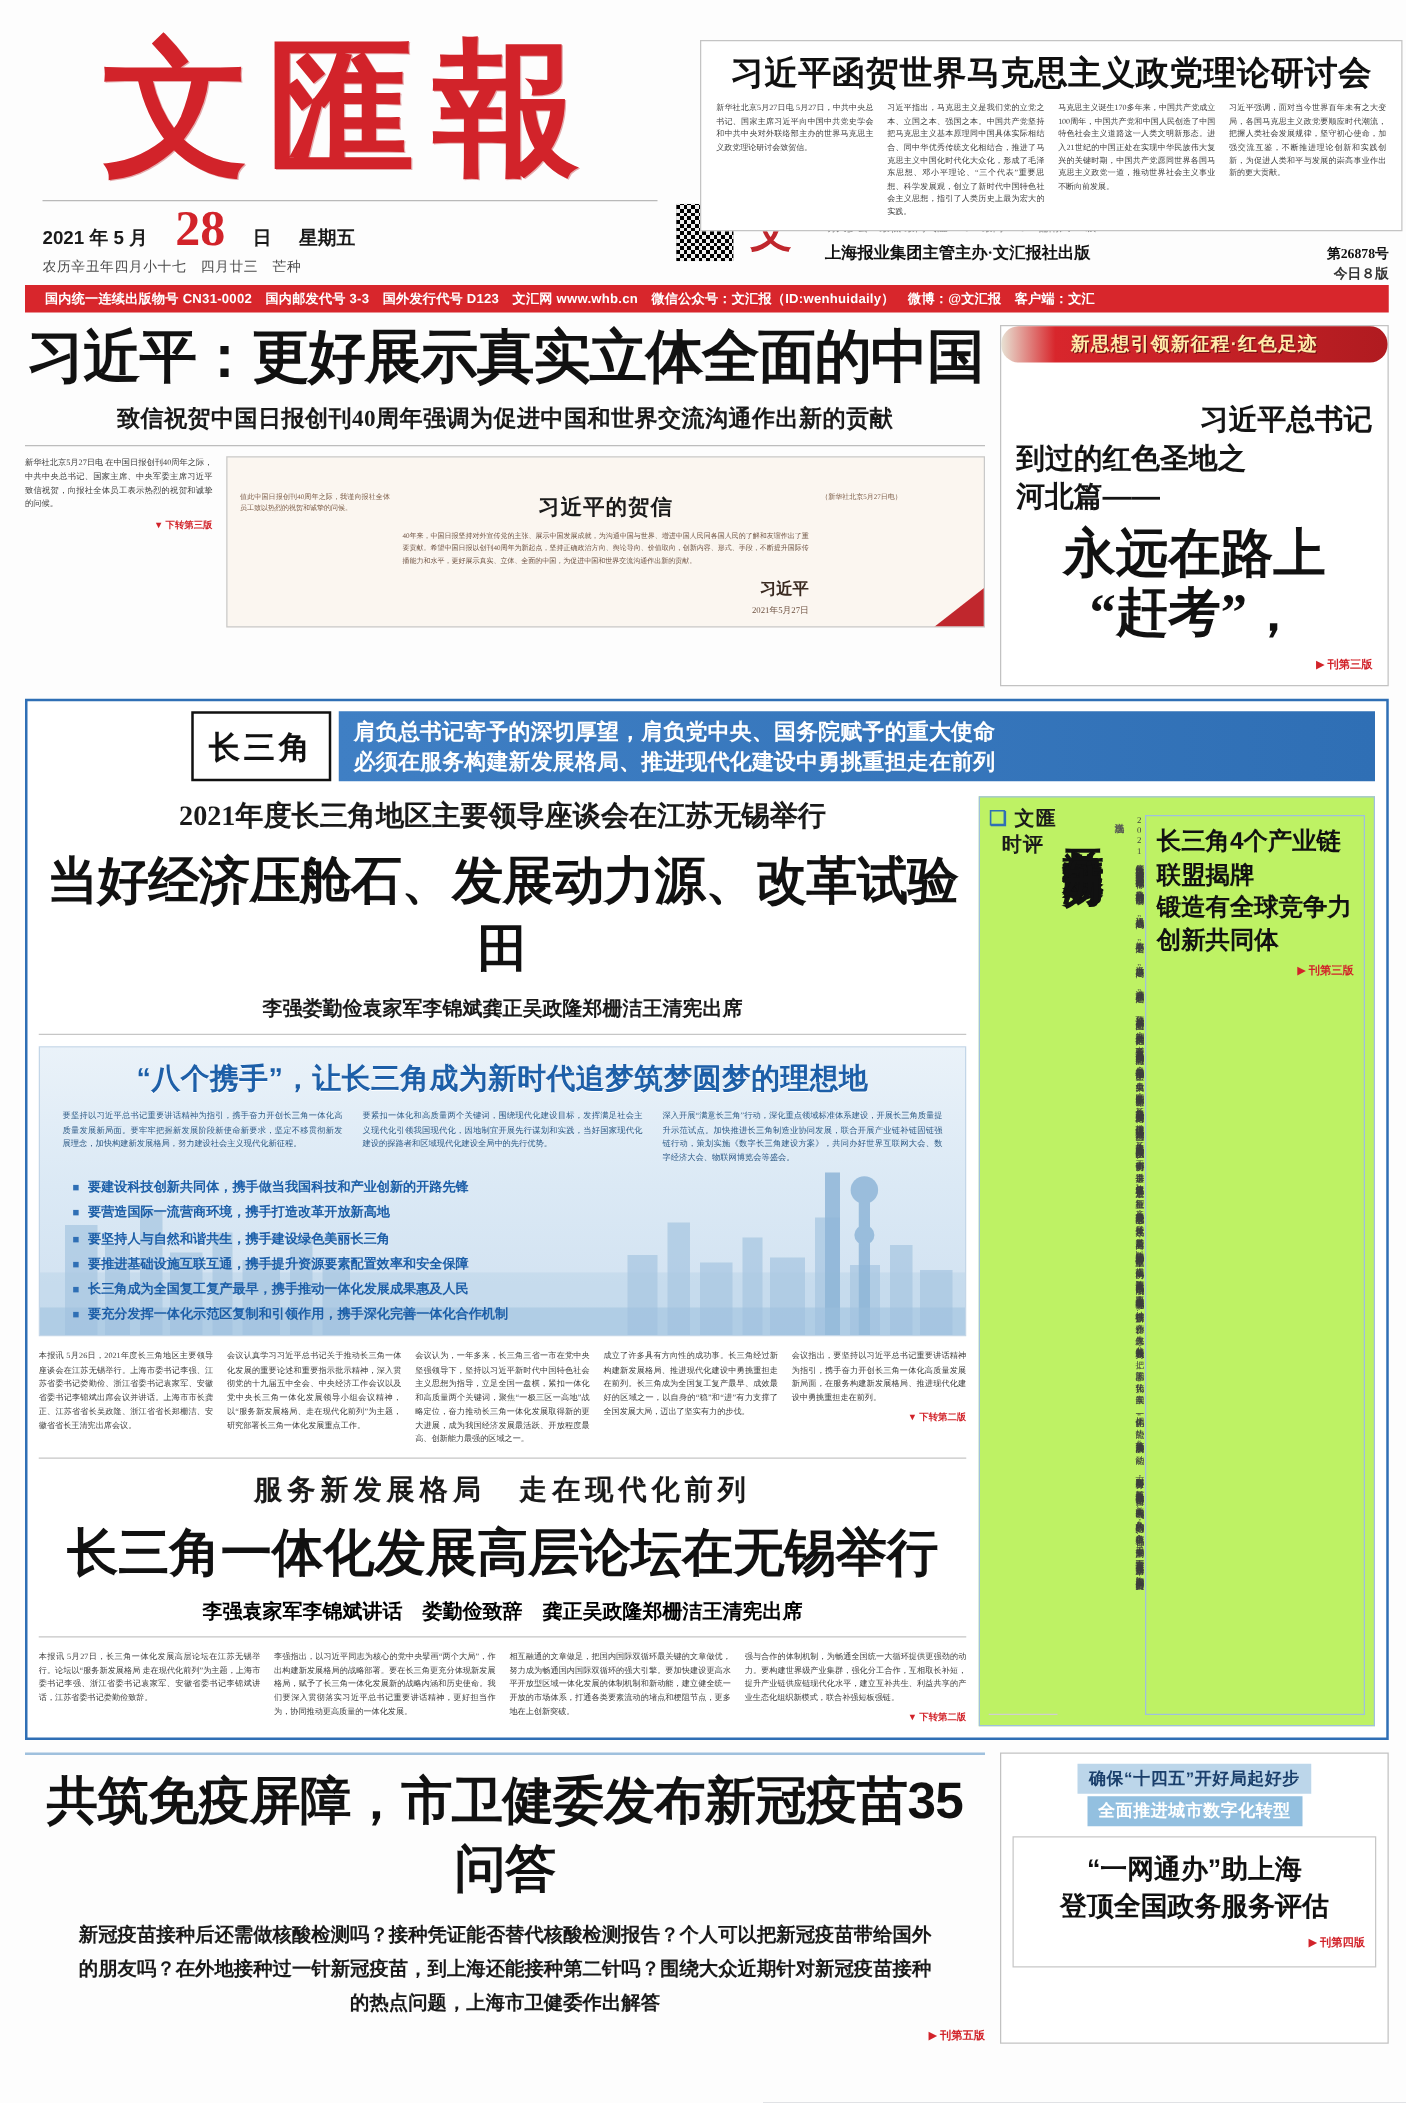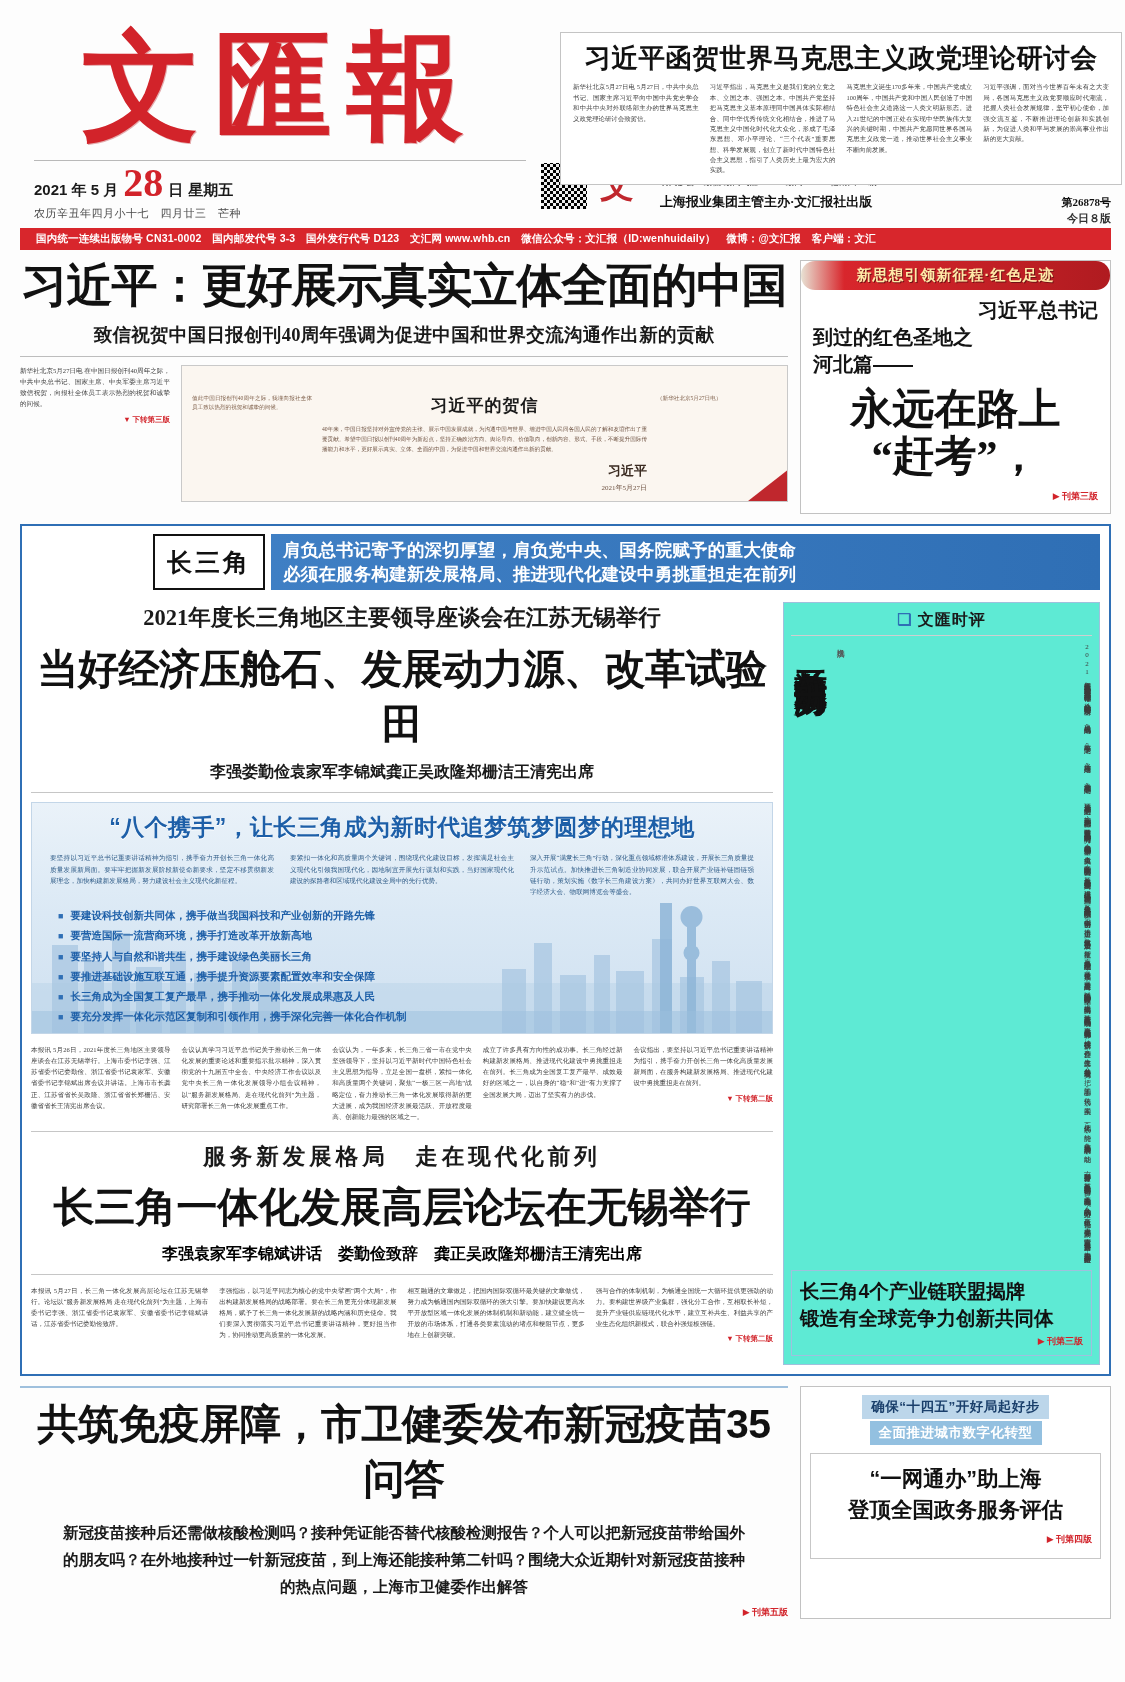--- a/index.html
+++ b/index.html
@@ -24,21 +24,21 @@
     font-size: 118px;
     color: #d2232a;
     letter-spacing: 14px;
     line-height: 1.12;
     padding-left: 62px;
     padding-top: 12px;
     text-shadow: 1px 1px 0 rgba(180,20,25,.35);
   }
   .mast-divider { border-top: 1px solid #b9b9b9; margin: 6px 14px 0 14px; }
   .mast-dateline {
-    display: flex; align-items: flex-end; gap: 5px;
+    display: flex; align-items: flex-end; gap: 22px;
     padding: 5px 0 0 14px;
     font-size: 15px; font-weight: bold; color: #1a1a1a;
     font-family: "Liberation Sans", sans-serif;
   }
   .big-day {
     font-size: 40px; color: #d2232a; font-weight: bold;
     line-height: .85; font-family: "Liberation Serif", serif;
   }
   .lunar {
     padding: 6px 0 0 14px; font-size: 11px; color: #4a4a4a;
@@ -131,22 +131,22 @@
   .lead-right { flex: 1; border: 1px solid #c2c2c2; background: #fff; padding: 0 0 10px 0; }
   .rb-banner {
     background: linear-gradient(90deg,#e8e2d4 0%,#d8262c 14%,#b01b20 100%);
     color: #ffe9a8; font-size: 15px; font-weight: bold; text-align: center;
     padding: 5px 4px; letter-spacing: 1px;
     font-family: "Liberation Sans", sans-serif;
     text-shadow: 1px 1px 0 #6f1013;
     border-radius: 14px;
   }
   .rb-kicker {
-    font-size: 20px; font-weight: bold; color: #141414; line-height: 1.35;
-    padding: 7px 12px 0 12px; text-align: left;
+    font-size: 23px; font-weight: bold; color: #141414; line-height: 1.35;
+    padding: 30px 12px 0 12px; text-align: left;
     font-family: "Liberation Sans", sans-serif;
   }
   .rb-kicker .ind { display: block; text-align: right; }
   .rb-head {
     font-size: 42px; font-weight: bold; color: #111; line-height: 1.12;
     padding: 8px 12px 0 12px; text-align: center;
     font-family: "Liberation Serif", "DejaVu Serif", serif;
   }
   .rb-foot { font-size: 9px; color: #d2232a; font-weight: bold; text-align: right; padding: 10px 12px 0 0; }
 
@@ -203,21 +203,21 @@
   .cjs-text { display: flex; gap: 11px; margin-top: 10px; }
   .cjs-tcol { flex: 1; font-size: 6.5px; line-height: 1.7; color: #3d3d3d; text-align: justify; }
   .cjs-tcol .jump { color: #d2232a; font-weight: bold; font-size: 7.5px; display: block; text-align: right; margin-top: 4px; }
 
   .cjs-h1b { font-size: 41px; font-weight: bold; text-align: center; color: #111; margin-top: 8px;
     font-family: "Liberation Serif","DejaVu Serif", serif; }
   .cjs-kickb { font-size: 22.5px; font-weight: bold; text-align: center; color: #1a1a1a; letter-spacing: 4px; }
   .cjs-bylineb { font-size: 16px; font-weight: bold; text-align: center; margin-top: 9px; }
 
   
-  .cjs-right { flex: 1; border: 1px solid #9fc0dd; background: #5eead4; padding: 7px 7px 8px 7px; display: flex; flex-direction: column; }
+  .cjs-right { flex: 1; border: 1px solid #9fc0dd; background: #bef264; padding: 7px 7px 8px 7px; display: flex; flex-direction: row; }
   .cm-head {
     text-align: center; font-size: 16px; font-weight: bold; color: #1a1a1a;
     border-bottom: 1px solid #cfcfcf; padding-bottom: 4px; letter-spacing: 1px;
   }
   .cm-head .bk { color: #2f6fb5; }
   .cm-body { display: flex; gap: 6px; flex: 1; padding-top: 7px; }
   .cm-vtitle {
     writing-mode: vertical-rl; text-orientation: upright;
     font-size: 33px; font-weight: bold; color: #111; line-height: 1.05;
     font-family: "Liberation Serif","DejaVu Serif", serif;

